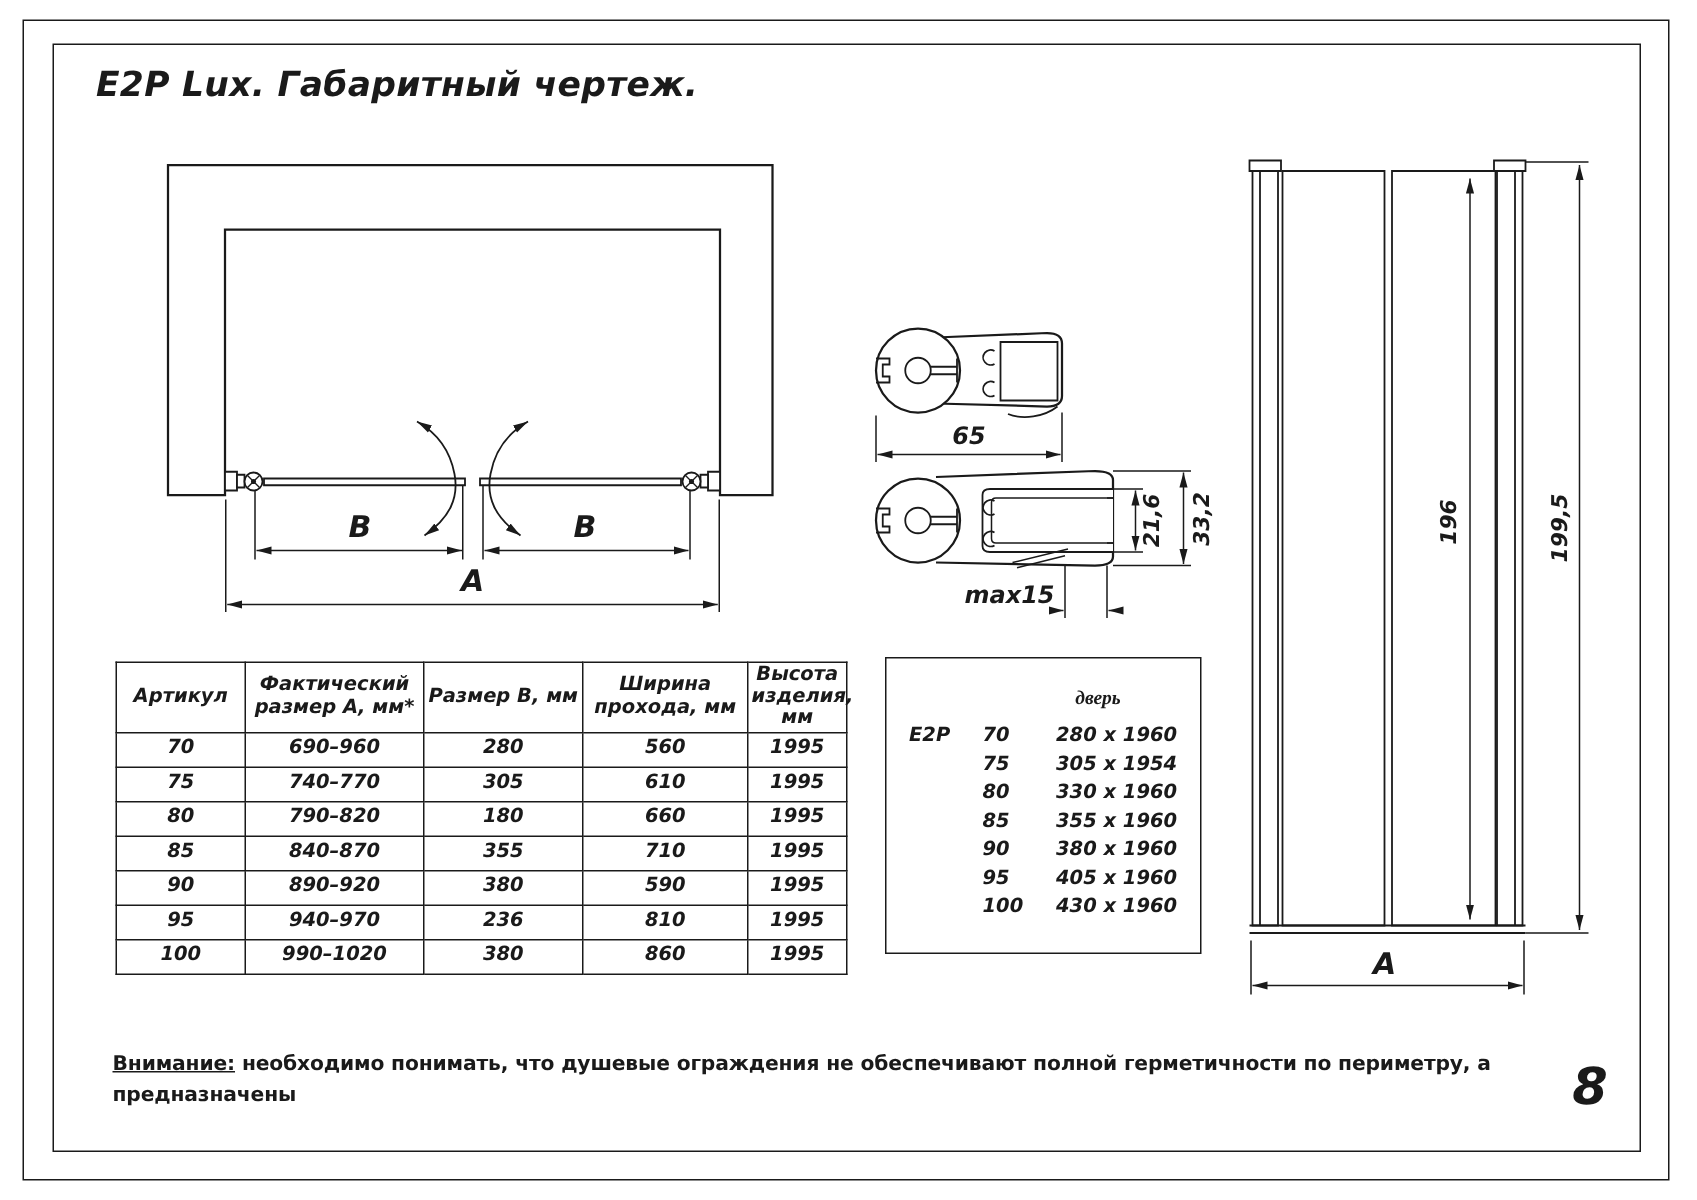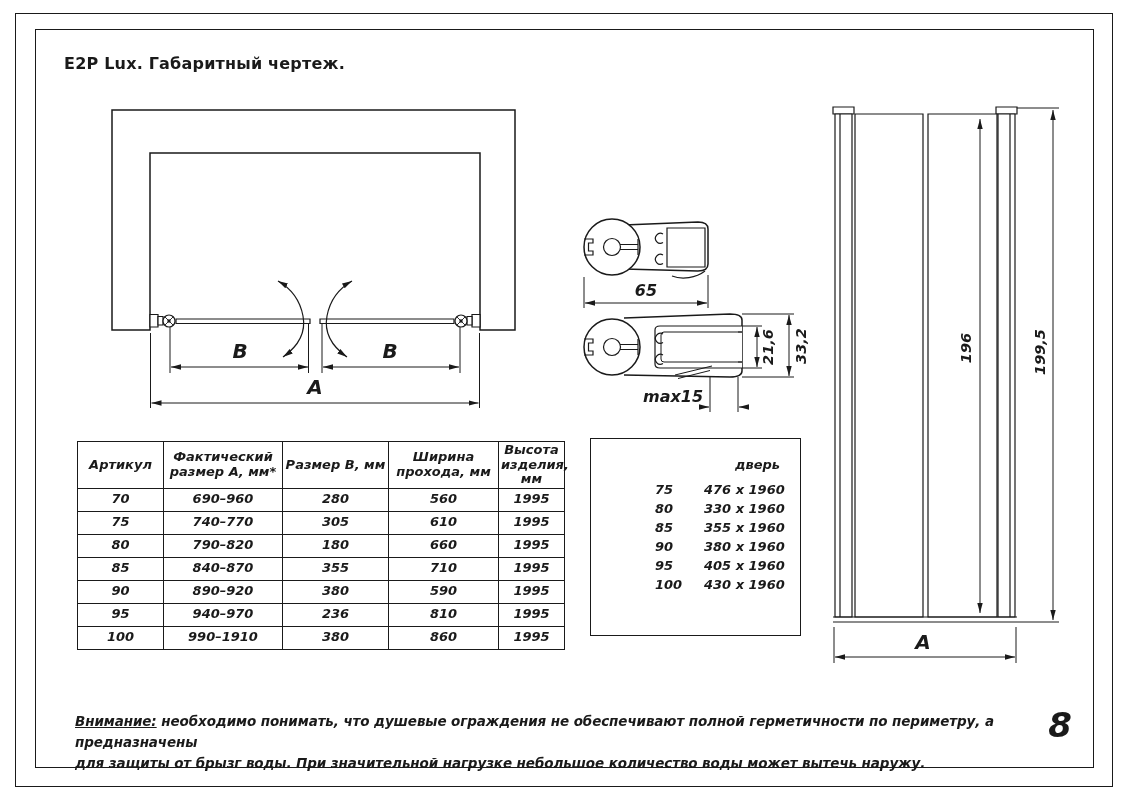--- a/index.html
+++ b/index.html
@@ -3,44 +3,44 @@
 <meta charset="utf-8">
 <style>
   html,body{margin:0;padding:0;}
   body{
     width:1131px;height:800px;background:#ffffff;position:relative;
     font-family:"DejaVu Sans", sans-serif;color:#1a1a1a;overflow:hidden;
   }
   .abs{position:absolute;}
   .frame-outer{left:15px;top:13px;width:1096px;height:772px;border:1.5px solid #1a1a1a;}
   .frame-inner{left:35px;top:29px;width:1057px;height:737px;border:1.5px solid #1a1a1a;}
-  .title{left:64px;top:54px;font-weight:700;font-size:16px;letter-spacing:.2px;white-space:nowrap;}
+  .title{left:64px;top:44px;font-style:italic;font-weight:700;font-size:23px;letter-spacing:.2px;white-space:nowrap;}
   svg{position:absolute;overflow:visible;}
   svg *{vector-effect:non-scaling-stroke;}
   .ln{stroke:#1a1a1a;fill:none;}
   .w15{stroke-width:1.5;} .w12{stroke-width:1.2;} .w1{stroke-width:1;}
   .fw{fill:#ffffff;}
   text{fill:#1a1a1a;font-family:"DejaVu Sans",sans-serif;font-style:italic;font-weight:700;}
   .dA{font-size:20px;} .d16{font-size:16px;} .d15{font-size:14.5px;}
   
   table.spec{position:absolute;left:77px;top:441px;width:487px;border-collapse:collapse;table-layout:fixed;
     font-style:italic;font-weight:700;font-size:13px;}
   table.spec th,table.spec td{border:1.6px solid #1a1a1a;text-align:center;vertical-align:middle;padding:1px 2px;line-height:1.12;}
   table.spec thead tr{height:46px;}
   table.spec tbody tr{height:23px;}
   
   .door-box{left:590px;top:438px;width:209px;height:196px;border:1.9px solid #1a1a1a;
     font-style:italic;font-weight:700;font-size:13px;}
-  .door-head{margin:18px 0 8px 93px;width:96px;text-align:right;}
+  .door-head{margin:18px 0 8px 93px;width:96px;text-align:center;font-family:Liberation Serif, serif;}
   .door-row{display:grid;grid-template-columns:52px 40px 112px;line-height:19px;}
   .door-row .c-model{padding-left:15px;}
   .door-row .c-size{text-align:left;padding-left:12px;}
   .door-row .c-dims{padding-left:21px;white-space:nowrap;}
   
-  .note{left:75px;top:699px;width:992px;font-style:italic;font-weight:700;font-size:13.5px;line-height:21px;letter-spacing:-0.1px;margin-top:12px;}
+  .note{left:75px;top:699px;width:992px;font-weight:700;font-size:13.5px;line-height:21px;letter-spacing:-0.1px;}
   .note .u{text-decoration:underline;}
   .pagenum{left:1036px;top:705px;width:48px;text-align:center;font-style:italic;font-weight:700;font-size:34px;}
 </style>
 </head>
 <body>
 
 <div class="abs frame-outer"></div>
 <div class="abs frame-inner"></div>
 
 <div class="abs title">E2P Lux. Габаритный чертеж.</div>
@@ -245,35 +245,40 @@
     </tr>
       <tr>
       <td>95</td>
       <td>940–970</td>
       <td>236</td>
       <td>810</td>
       <td>1995</td>
     </tr>
       <tr>
       <td>100</td>
-      <td>990–1910</td>
+      <td>990–1020</td>
       <td>380</td>
       <td>860</td>
       <td>1995</td>
     </tr>
     </tbody>
 </table>
 
 <div class="abs door-box">
   <div class="door-head">дверь</div>
   <div>
       <div class="door-row">
+      <span class="c-model">E2P</span>
+      <span class="c-size">70</span>
+      <span class="c-dims">280 x 1960</span>
+    </div>
+      <div class="door-row">
       <span class="c-model"></span>
       <span class="c-size">75</span>
-      <span class="c-dims">476 x 1960</span>
+      <span class="c-dims">305 x 1954</span>
     </div>
       <div class="door-row">
       <span class="c-model"></span>
       <span class="c-size">80</span>
       <span class="c-dims">330 x 1960</span>
     </div>
       <div class="door-row">
       <span class="c-model"></span>
       <span class="c-size">85</span>
       <span class="c-dims">355 x 1960</span>
@@ -291,15 +296,14 @@
       <div class="door-row">
       <span class="c-model"></span>
       <span class="c-size">100</span>
       <span class="c-dims">430 x 1960</span>
     </div>
     </div>
 </div>
 
 <div class="abs note">
   <span class="u">Внимание:</span><span> необходимо понимать, что душевые ограждения не обеспечивают полной герметичности по периметру, а предназначены</span><br>
-  <span>для защиты от брызг воды. При значительной нагрузке небольшое количество воды может вытечь наружу.</span>
 </div>
 <div class="abs pagenum">8</div>
 
 </body></html>

